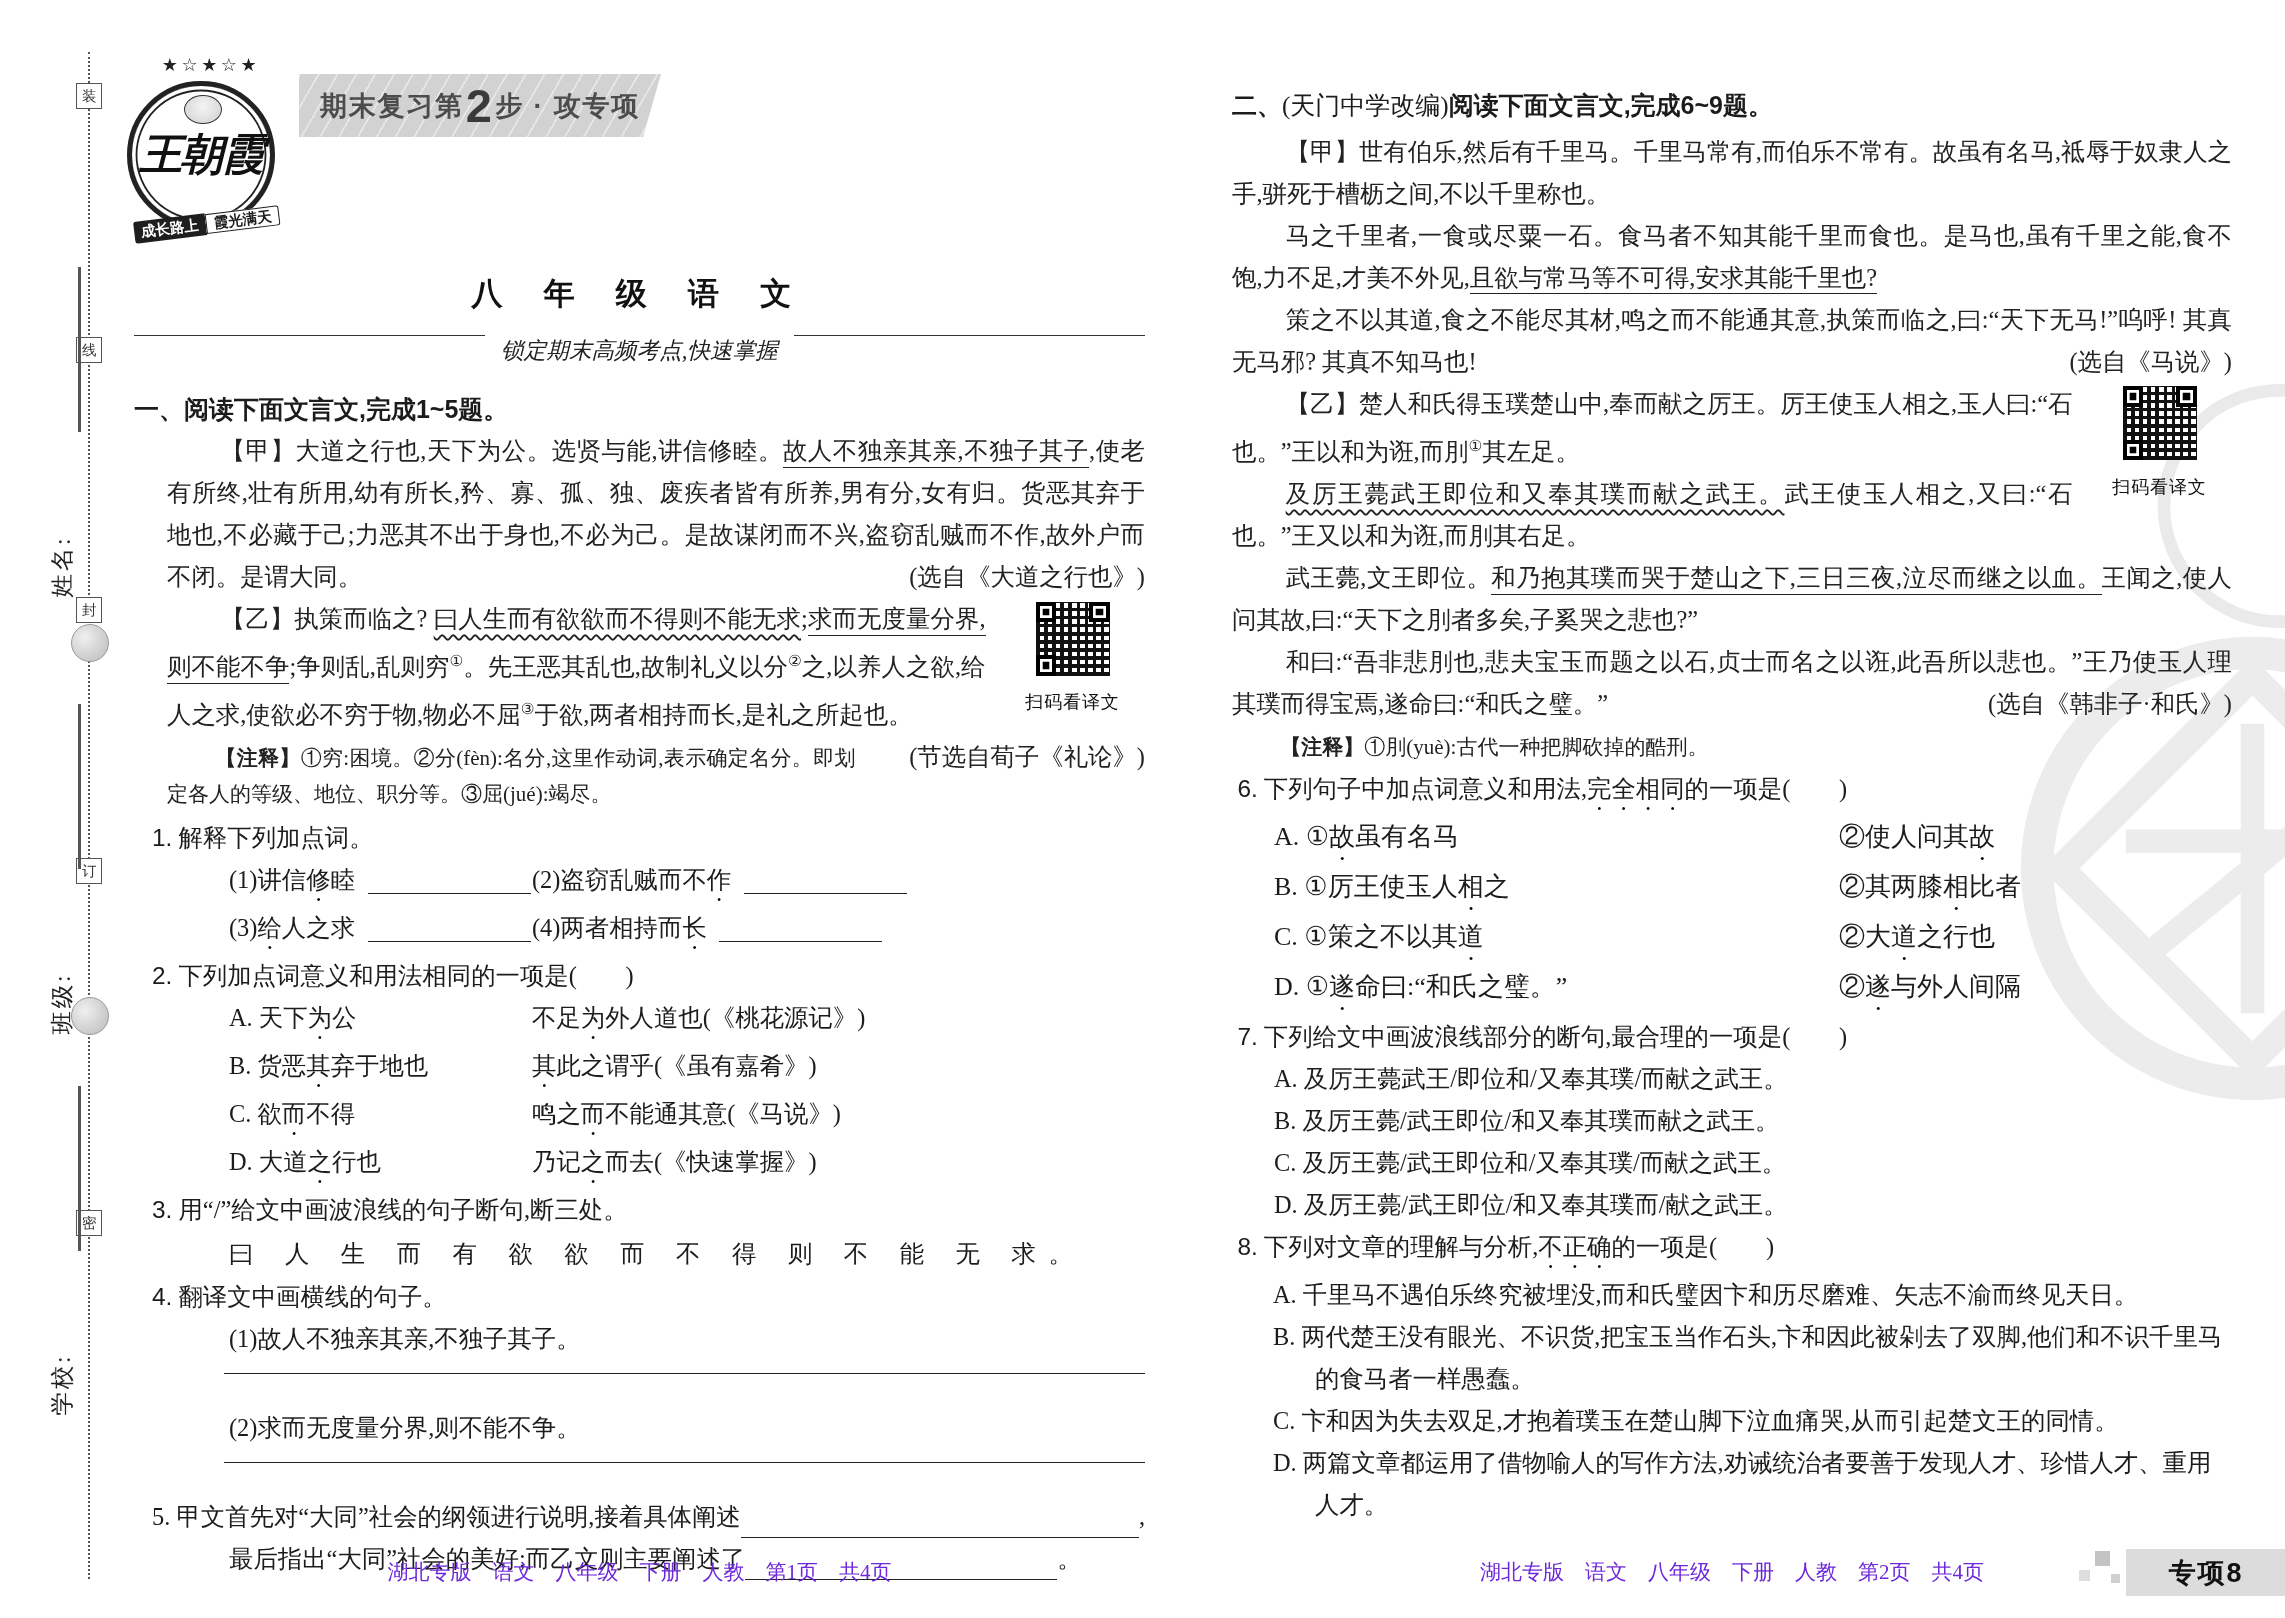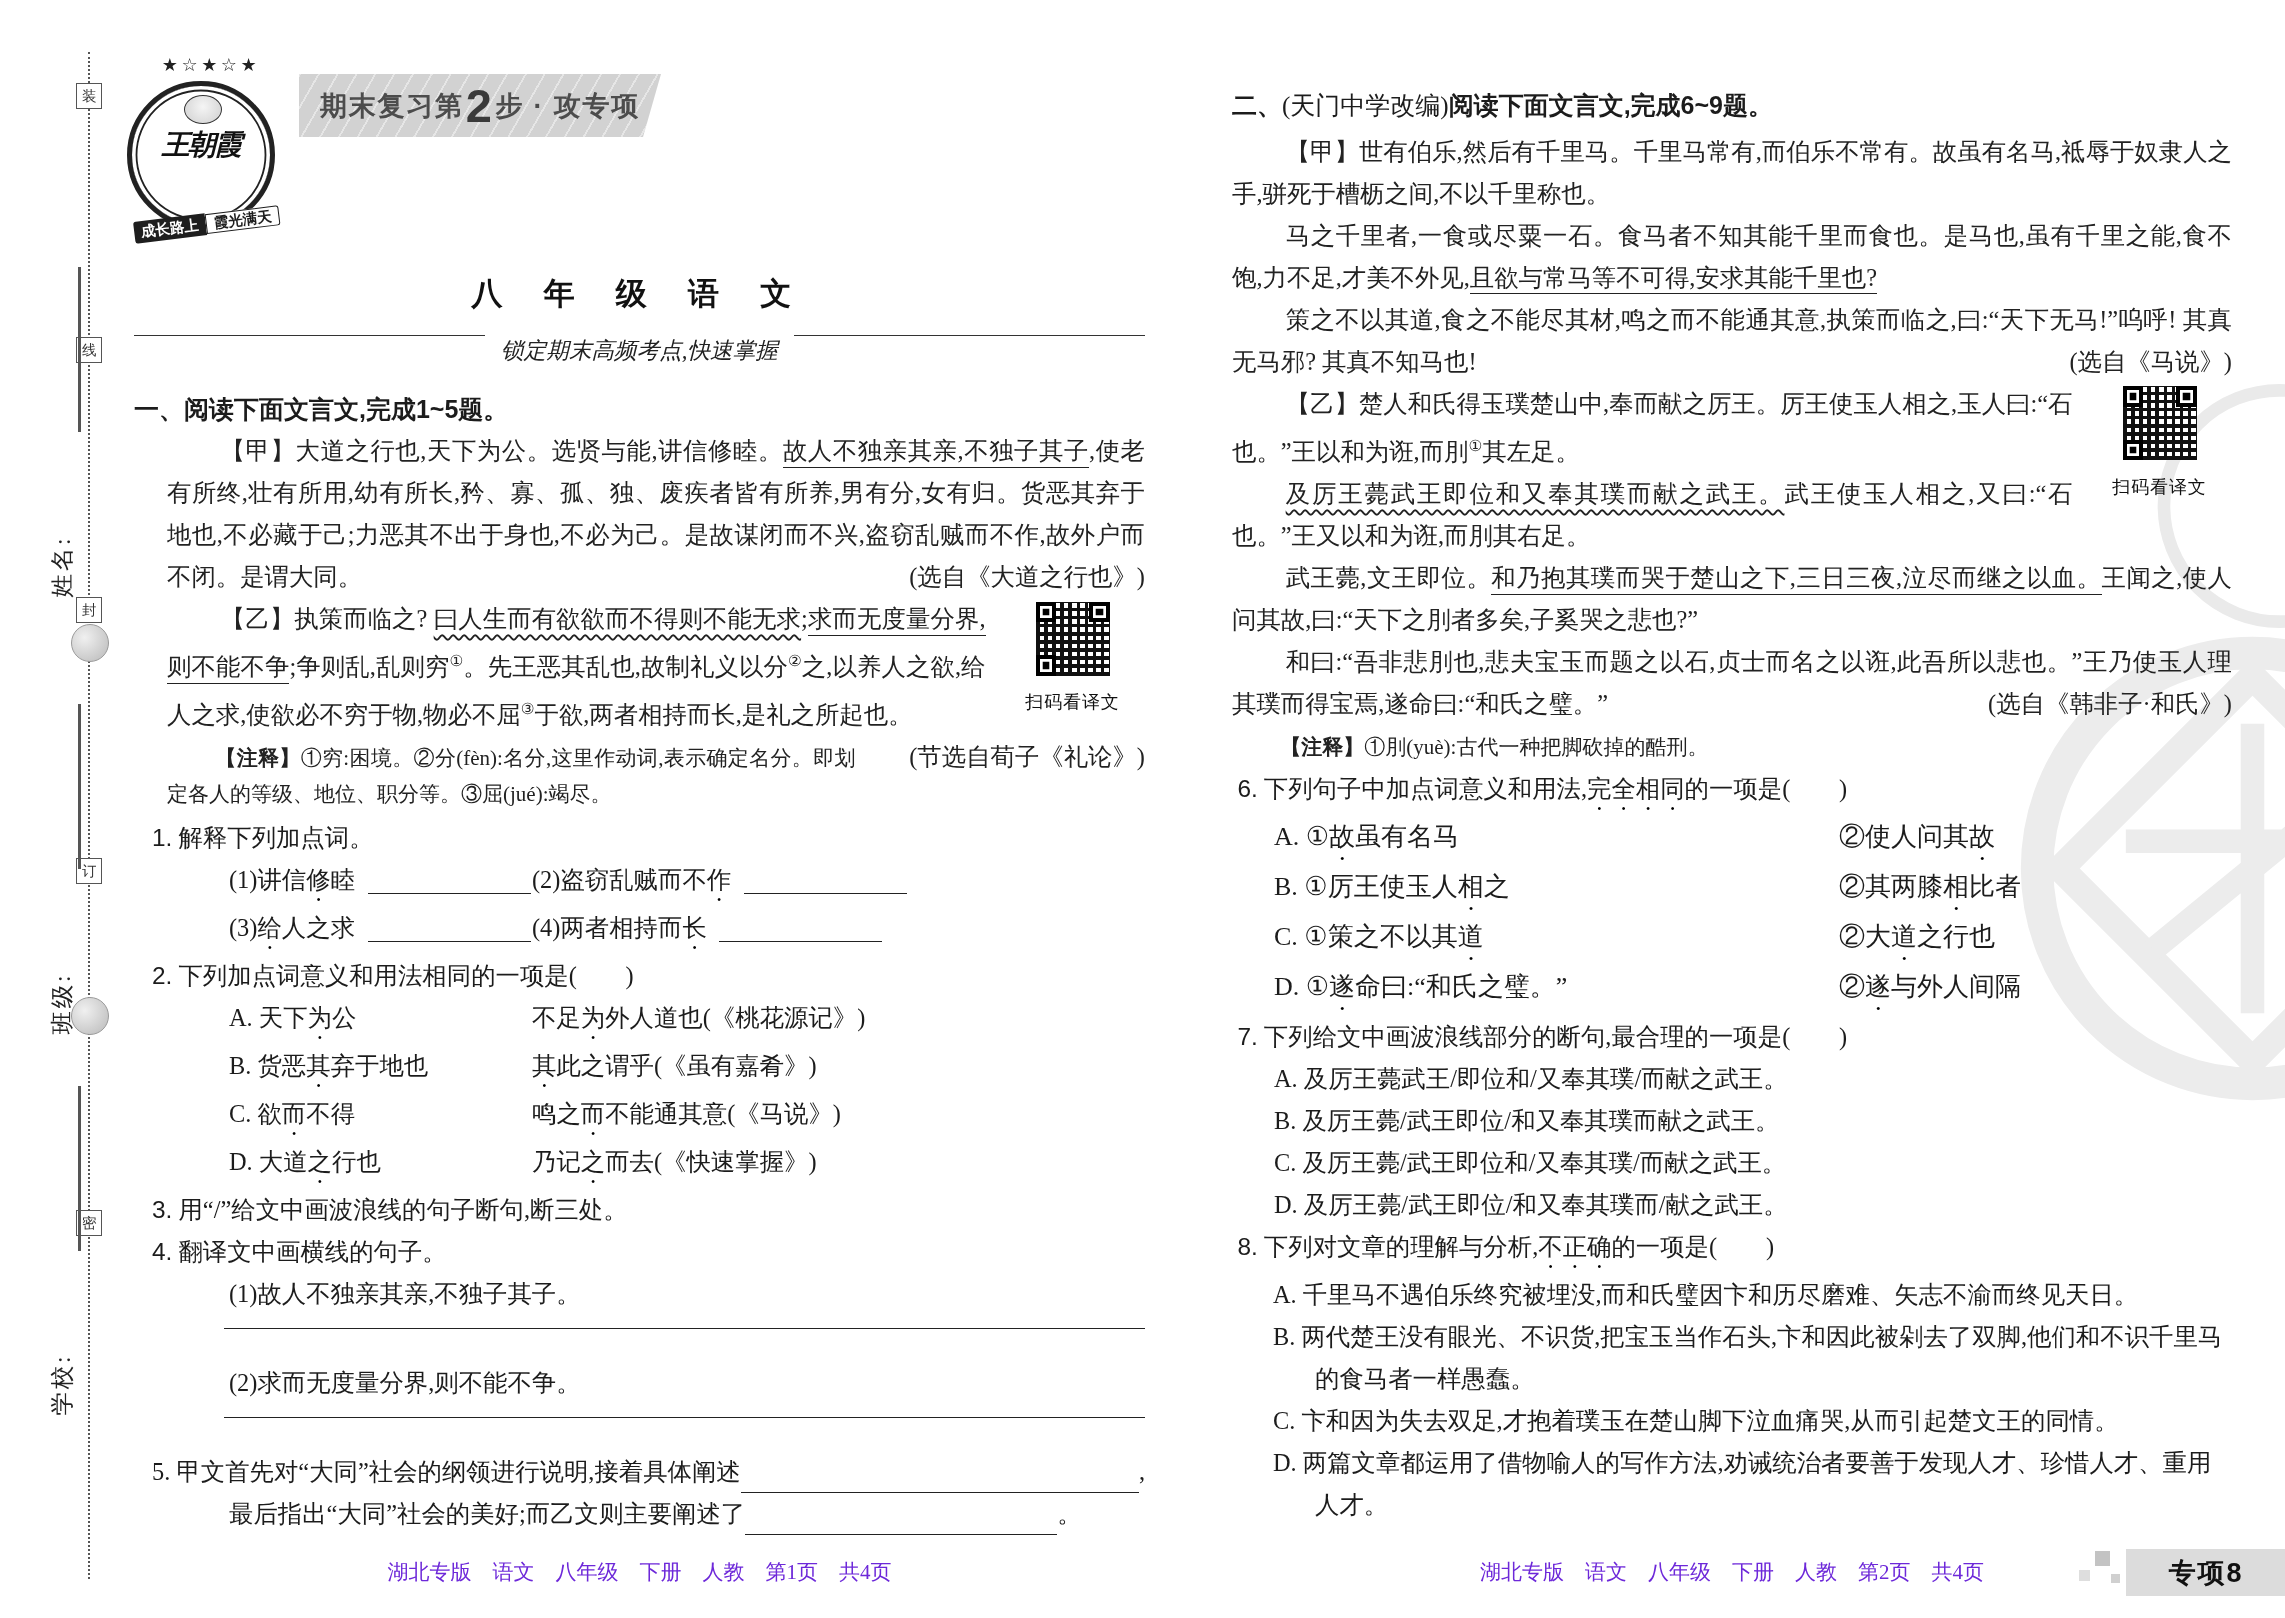--- a/index.html
+++ b/index.html
@@ -18,21 +18,21 @@
            font-size:14.5px;line-height:24.4px;text-align:center;color:#333;}
   .stamp{position:absolute;left:71px;width:36px;height:36px;border-radius:50%;
          border:1.8px solid #9a9a9a;background:radial-gradient(circle at 35% 35%,#f0f0f0,#b9b9b9);}
 
   
   #logo{position:absolute;left:-18px;top:56px;width:190px;height:185px;}
   #logo .circle{position:absolute;left:11px;top:25px;width:138px;height:138px;border-radius:50%;
                 border:5.4px solid #222;box-shadow:inset 0 0 0 3.6px #fff,inset 0 0 0 5.4px #222;background:#fff;text-align:center;}
   #logo .portrait{position:absolute;left:52px;top:9px;width:36px;height:27px;border-radius:50%;
                   border:1.8px solid #333;background:radial-gradient(circle at 50% 40%,#f5f5f5,#cfcfcf);}
-  #logo .brand{position:absolute;left:0;top:40px;width:100%;font-size:28px;font-weight:bold;
+  #logo .brand{position:absolute;left:0;top:40px;width:100%;font-size:43px;font-weight:bold;
                font-style:italic;letter-spacing:-1.8px;color:#111;}
   #logo .stars{position:absolute;left:0;top:-1.8px;width:100%;text-align:center;font-size:18px;color:#222;letter-spacing:3.6px;}
   #logo .ribbon{position:absolute;left:7.2px;top:156px;width:168px;height:27px;transform:rotate(-7deg);
                 font-size:14.5px;font-weight:bold;line-height:25px;text-align:center;white-space:nowrap;}
   #logo .ribbon .rb1{background:#1e1e1e;color:#fff;padding:2.7px 7.2px;border-radius:2.7px 0 0 2.7px;}
   #logo .ribbon .rb2{background:#fff;color:#1e1e1e;border:1.8px solid #1e1e1e;padding:0.9px 7.2px;border-radius:0 2.7px 2.7px 0;}
   #banner{position:absolute;left:165px;top:74px;width:362px;height:63px;background:#d2d2d2;
           clip-path:polygon(0 0,100% 0,calc(100% - 18px) 100%,0 100%);
           background-image:repeating-linear-gradient(120deg,rgba(255,255,255,.45) 0 1.8px,rgba(255,255,255,0) 1.8px 16.3px);
           font-family:"Liberation Sans",sans-serif;color:#4c4c4c;
@@ -194,20 +194,21 @@
   </div>
   <div class="row2">
     <div><span>D. 大道</span><span class="dot">之</span><span>行也</span></div>
     <div><span>乃记</span><span class="dot">之</span><span>而去(《快速掌握》)</span></div>
   </div>
 
   <div class="stem">
     <span class="qnum">3.</span>
     <span>用“/”给文中画波浪线的句子断句,断三处。</span>
   </div>
+  <div class="spaced">曰 人 生 而 有 欲 欲 而 不 得 则 不 能 无 求。</div>
 
   <div class="stem">
     <span class="qnum">4.</span>
     <span>翻译文中画横线的句子。</span>
   </div>
   <div class="opt" style="padding-left:95px;">(1)故人不独亲其亲,不独子其子。</div>
   <div class="ansline"></div>
   <div class="opt" style="padding-left:95px;">(2)求而无度量分界,则不能不争。</div>
   <div class="ansline"></div>
 

